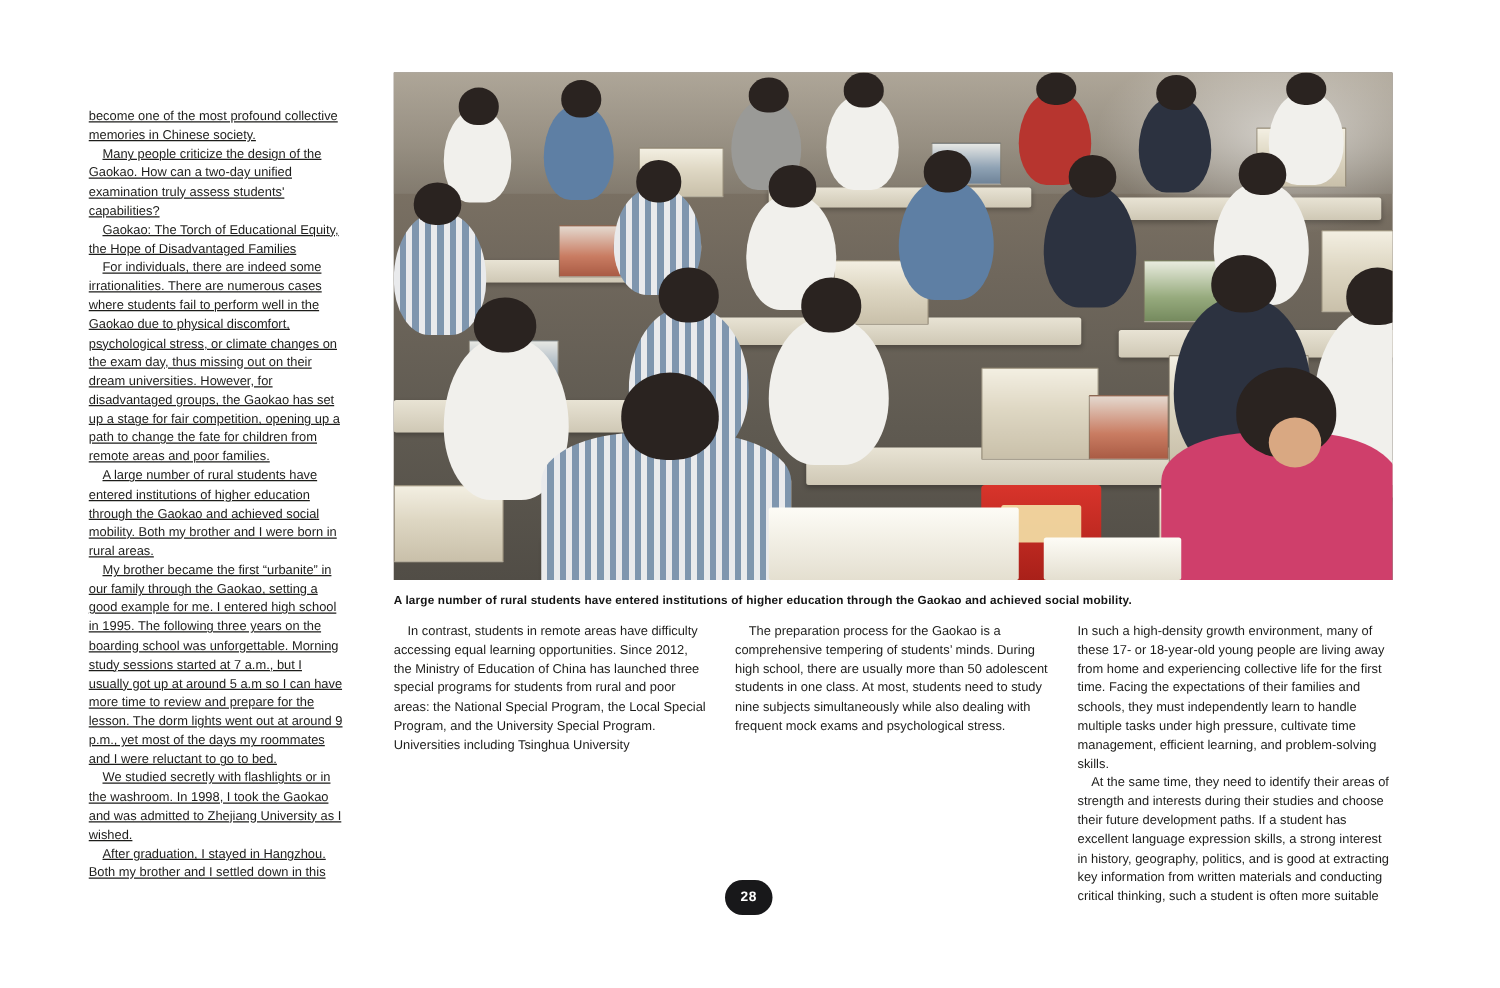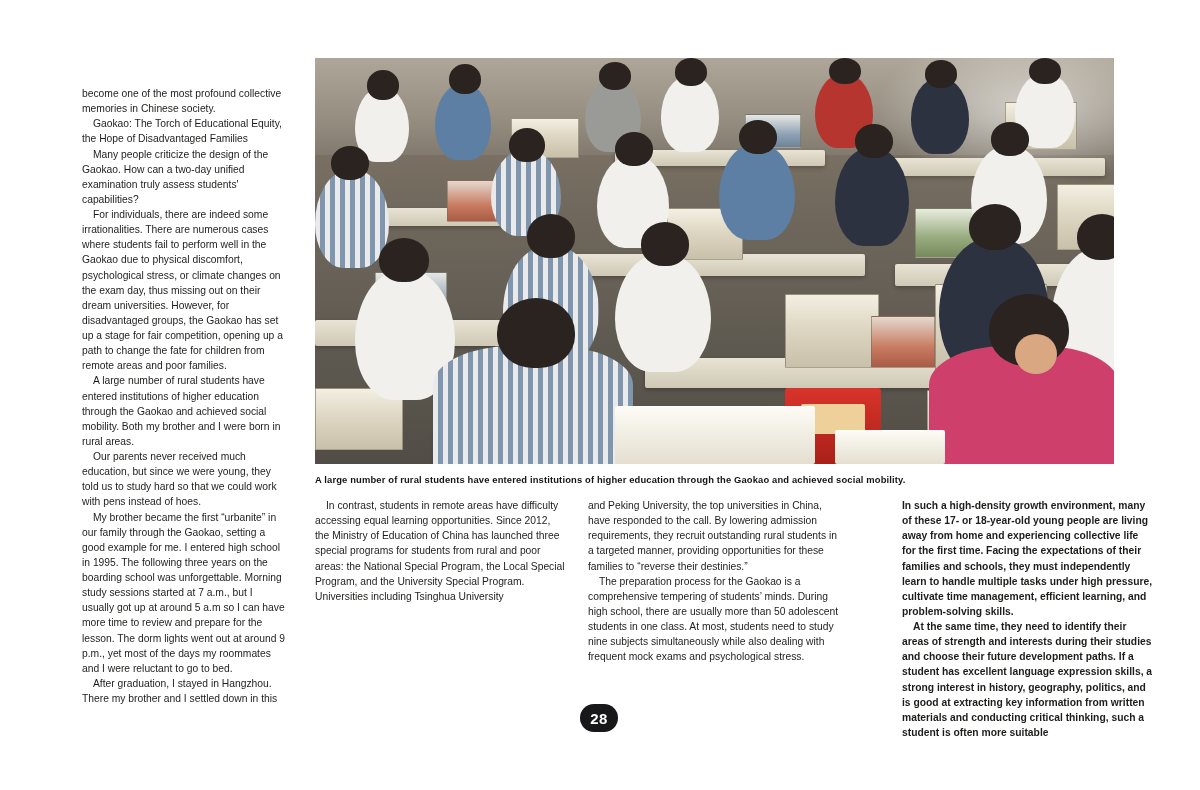--- a/index.html
+++ b/index.html
@@ -20,27 +20,28 @@
     position: absolute;
     left: 0; top: 0;
     width: 1200px;
     height: 790px;
     background: #ffffff;
   }
 
   
   .left-col {
     position: absolute;
-    left: 82px;
+    left: 71px;
     top: 86px;
     width: 205px;
     font-size: 10.3px;
     line-height: 1.47;
     color: #1d1d1b;
     text-align: left;
+    text-decoration: underline;
   }
   .left-col p {
     margin: 0;
   }
   .left-col p.ind {
     text-indent: 11px;
   }
 
   
   .photo-wrap {
@@ -134,62 +135,62 @@
     top: 498px;
     width: 252px;
     font-size: 10.3px;
     line-height: 1.47;
     color: #1d1d1b;
   }
   .col p { margin: 0; }
   .col p.ind { text-indent: 11px; }
   .col-1 { left: 315px; }
   .col-2 { left: 588px; }
-  .col-3 { left: 902px; font-weight: bold; }
+  .col-3 { left: 862px; }
 
   .subhead {
     font-weight: bold;
     font-size: 11.6px;
     line-height: 1.32;
     color: #111;
     margin: 11px 0 3px 0;
   }
 
   
   .page-num {
     position: absolute;
     left: 580px;
     top: 704px;
     width: 38px;
     height: 28px;
     background: #18181a;
     border-radius: 14px;
     color: #fff;
-    font-size: 15px;
+    font-size: 11px;
     font-weight: bold;
     display: flex;
     align-items: center;
     justify-content: center;
     letter-spacing: .4px;
   }
 </style>
 </head>
 <body>
 
 <div class="page">
 
   <div class="left-col">
     <p>become one of the most profound collective memories in Chinese society.</p>
+    <p class="ind">Many people criticize the design of the Gaokao. How can a two-day unified examination truly assess students' capabilities?</p>
     <p class="ind">Gaokao: The Torch of Educational Equity, the Hope of Disadvantaged Families</p>
-    <p class="ind">Many people criticize the design of the Gaokao. How can a two-day unified examination truly assess students' capabilities?</p>
     <p class="ind">For individuals, there are indeed some irrationalities. There are numerous cases where students fail to perform well in the Gaokao due to physical discomfort, psychological stress, or climate changes on the exam day, thus missing out on their dream universities. However, for disadvantaged groups, the Gaokao has set up a stage for fair competition, opening up a path to change the fate for children from remote areas and poor families.</p>
     <p class="ind">A large number of rural students have entered institutions of higher education through the Gaokao and achieved social mobility. Both my brother and I were born in rural areas.</p>
-    <p class="ind">Our parents never received much education, but since we were young, they told us to study hard so that we could work with pens instead of hoes.</p>
     <p class="ind">My brother became the first “urbanite” in our family through the Gaokao, setting a good example for me. I entered high school in 1995. The following three years on the boarding school was unforgettable. Morning study sessions started at 7 a.m., but I usually got up at around 5 a.m so I can have more time to review and prepare for the lesson. The dorm lights went out at around 9 p.m., yet most of the days my roommates and I were reluctant to go to bed.</p>
-    <p class="ind">After graduation, I stayed in Hangzhou. There my brother and I settled down in this</p>
+    <p class="ind">We studied secretly with flashlights or in the washroom. In 1998, I took the Gaokao and was admitted to Zhejiang University as I wished.</p>
+    <p class="ind">After graduation, I stayed in Hangzhou. Both my brother and I settled down in this</p>
   </div>
 
   <div class="photo-wrap">
     <div class="photo">
       <div class="ph-bg"></div>
       <div class="ph-wall"></div>
       <div class="window-glow" style="left:560px;top:-30px;width:300px;height:160px;"></div>
 
       <div class="desk" style="left:300px;top:92px;width:210px;height:16px;"></div>
       <div class="desk" style="left:560px;top:100px;width:230px;height:18px;"></div>
@@ -284,21 +285,20 @@
     </div>
   </div>
 
   <div class="caption">A large number of rural students have entered institutions of higher education through the Gaokao and achieved social mobility.</div>
 
   <div class="col col-1">
     <p class="ind">In contrast, students in remote areas have difficulty accessing equal learning opportunities. Since 2012, the Ministry of Education of China has launched three special programs for students from rural and poor areas: the National Special Program, the Local Special Program, and the University Special Program. Universities including Tsinghua University</p>
   </div>
 
   <div class="col col-2">
-    <p>and Peking University, the top universities in China, have responded to the call. By lowering admission requirements, they recruit outstanding rural students in a targeted manner, providing opportunities for these families to “reverse their destinies.”</p>
     <p class="ind">The preparation process for the Gaokao is a comprehensive tempering of students’ minds. During high school, there are usually more than 50 adolescent students in one class. At most, students need to study nine subjects simultaneously while also dealing with frequent mock exams and psychological stress.</p>
   </div>
 
   <div class="col col-3">
     <p>In such a high-density growth environment, many of these 17- or 18-year-old young people are living away from home and experiencing collective life for the first time. Facing the expectations of their families and schools, they must independently learn to handle multiple tasks under high pressure, cultivate time management, efficient learning, and problem-solving skills.</p>
     <p class="ind">At the same time, they need to identify their areas of strength and interests during their studies and choose their future development paths. If a student has excellent language expression skills, a strong interest in history, geography, politics, and is good at extracting key information from written materials and conducting critical thinking, such a student is often more suitable</p>
   </div>
 
   <div class="page-num">28</div>
 

